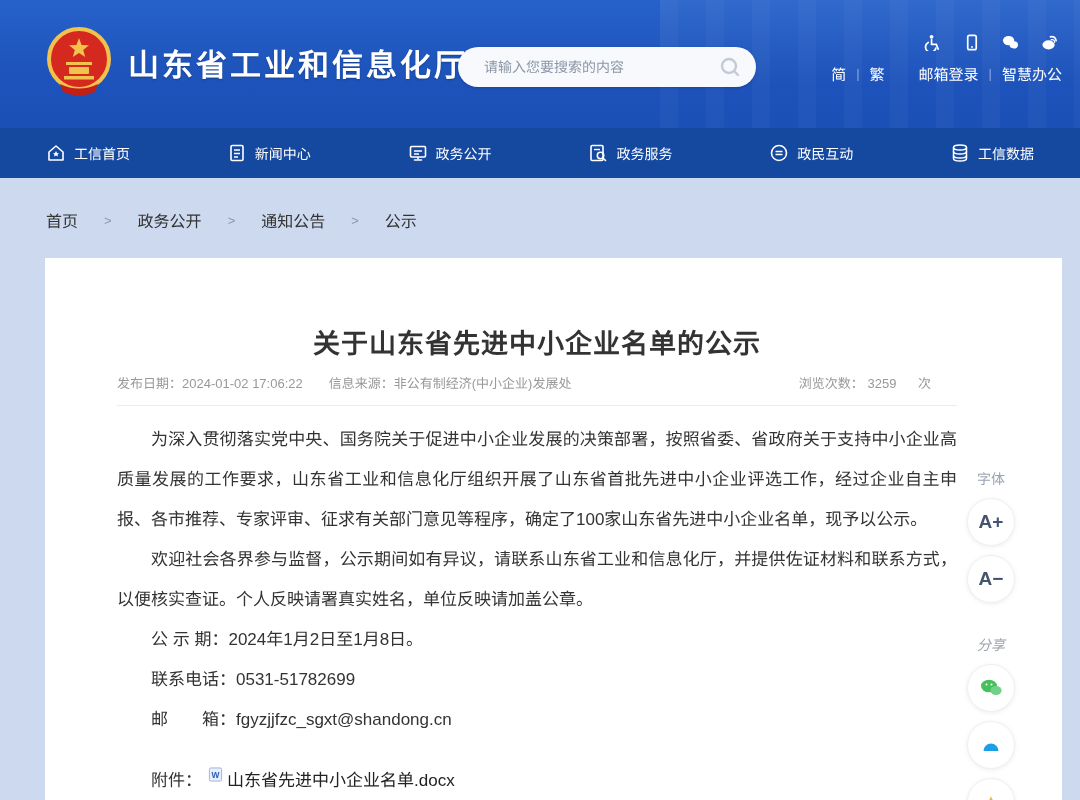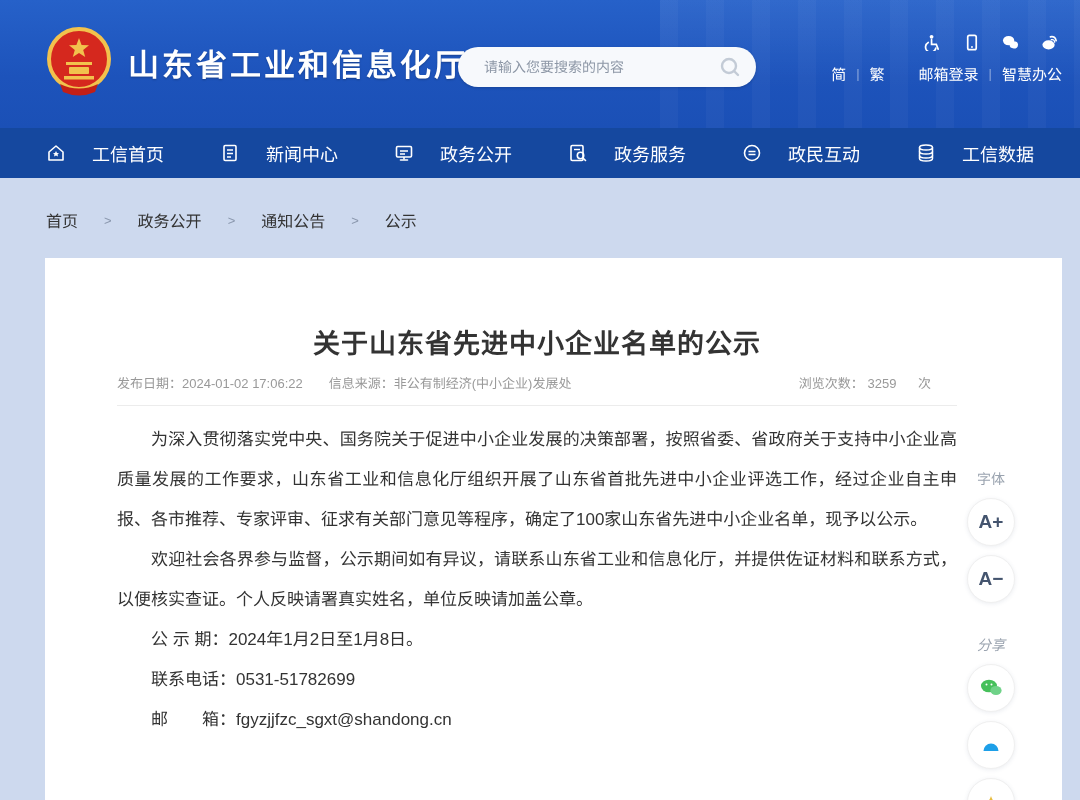--- a/index.html
+++ b/index.html
@@ -27,21 +27,21 @@
   .util-icons{display:flex;justify-content:flex-end;gap:22px;margin-bottom:12px;padding-right:4px;}
   .util-icons svg{width:17px;height:17px;cursor:pointer;}
   .quick-links{display:flex;align-items:center;gap:10px;font-size:15px;}
   .quick-links .lnk{cursor:pointer;}
   .quick-links .sep{color:rgba(255,255,255,.45);font-size:13px;}
   .quick-links .gap{width:14px;}
 
   
   .nav{position:absolute;left:0;top:128px;width:1080px;height:50px;background:#15489f;
     display:flex;align-items:center;justify-content:space-between;padding:0 46px 0 46px;box-sizing:border-box;}
-  .nav-item{display:flex;align-items:center;gap:26px;color:#fff;font-size:18px;cursor:pointer;white-space:nowrap;}
+  .nav-item{display:flex;align-items:center;gap:8px;color:#fff;font-size:14px;cursor:pointer;white-space:nowrap;}
   .nav-item svg{width:20px;height:20px;}
 
   
   .breadcrumb{position:absolute;left:46px;top:208px;display:flex;align-items:center;gap:26px;font-size:16px;color:#333;}
   .breadcrumb .crumb{cursor:pointer;}
   .breadcrumb .bsep{color:#8a97ad;font-size:13px;}
 
   
   .card{position:absolute;left:45px;top:258px;width:1017px;height:542px;background:#fff;}
   .article{margin:0 105px 0 72px;}
@@ -210,20 +210,28 @@
         </span>
       </div>
 
       <div class="article-body">
         <p>为深入贯彻落实党中央、国务院关于促进中小企业发展的决策部署，按照省委、省政府关于支持中小企业高质量发展的工作要求，山东省工业和信息化厅组织开展了山东省首批先进中小企业评选工作，经过企业自主申报、各市推荐、专家评审、征求有关部门意见等程序，确定了100家山东省先进中小企业名单，现予以公示。</p>
         <p>欢迎社会各界参与监督，公示期间如有异议，请联系山东省工业和信息化厅，并提供佐证材料和联系方式，以便核实查证。个人反映请署真实姓名，单位反映请加盖公章。</p>
         <p>公 示 期：2024年1月2日至1月8日。</p>
         <p>联系电话：0531-51782699</p>
         <p>邮　　箱：fgyzjjfzc_sgxt@shandong.cn</p>
 
+        <div class="attachment">
+          <span class="att-label">附件：</span>
+          <svg class="doc-ico" viewBox="0 0 16 16">
+            <rect x="1.5" y="1" width="13" height="14" rx="1.5" fill="#e8eefc" stroke="#9bb3d8" stroke-width="1"></rect>
+            <text x="8" y="11.5" text-anchor="middle" font-size="9" font-family="Liberation Sans, sans-serif" fill="#2b5bb8" font-weight="bold">W</text>
+          </svg>
+          <span class="att-link">山东省先进中小企业名单.docx</span>
+        </div>
 
       </div>
     </div>
   </main>
 
   <aside class="side-tools">
     <div class="tool-label">字体</div>
     <div class="tool-circle">
       <span class="font-btn">A+</span>
     </div>

